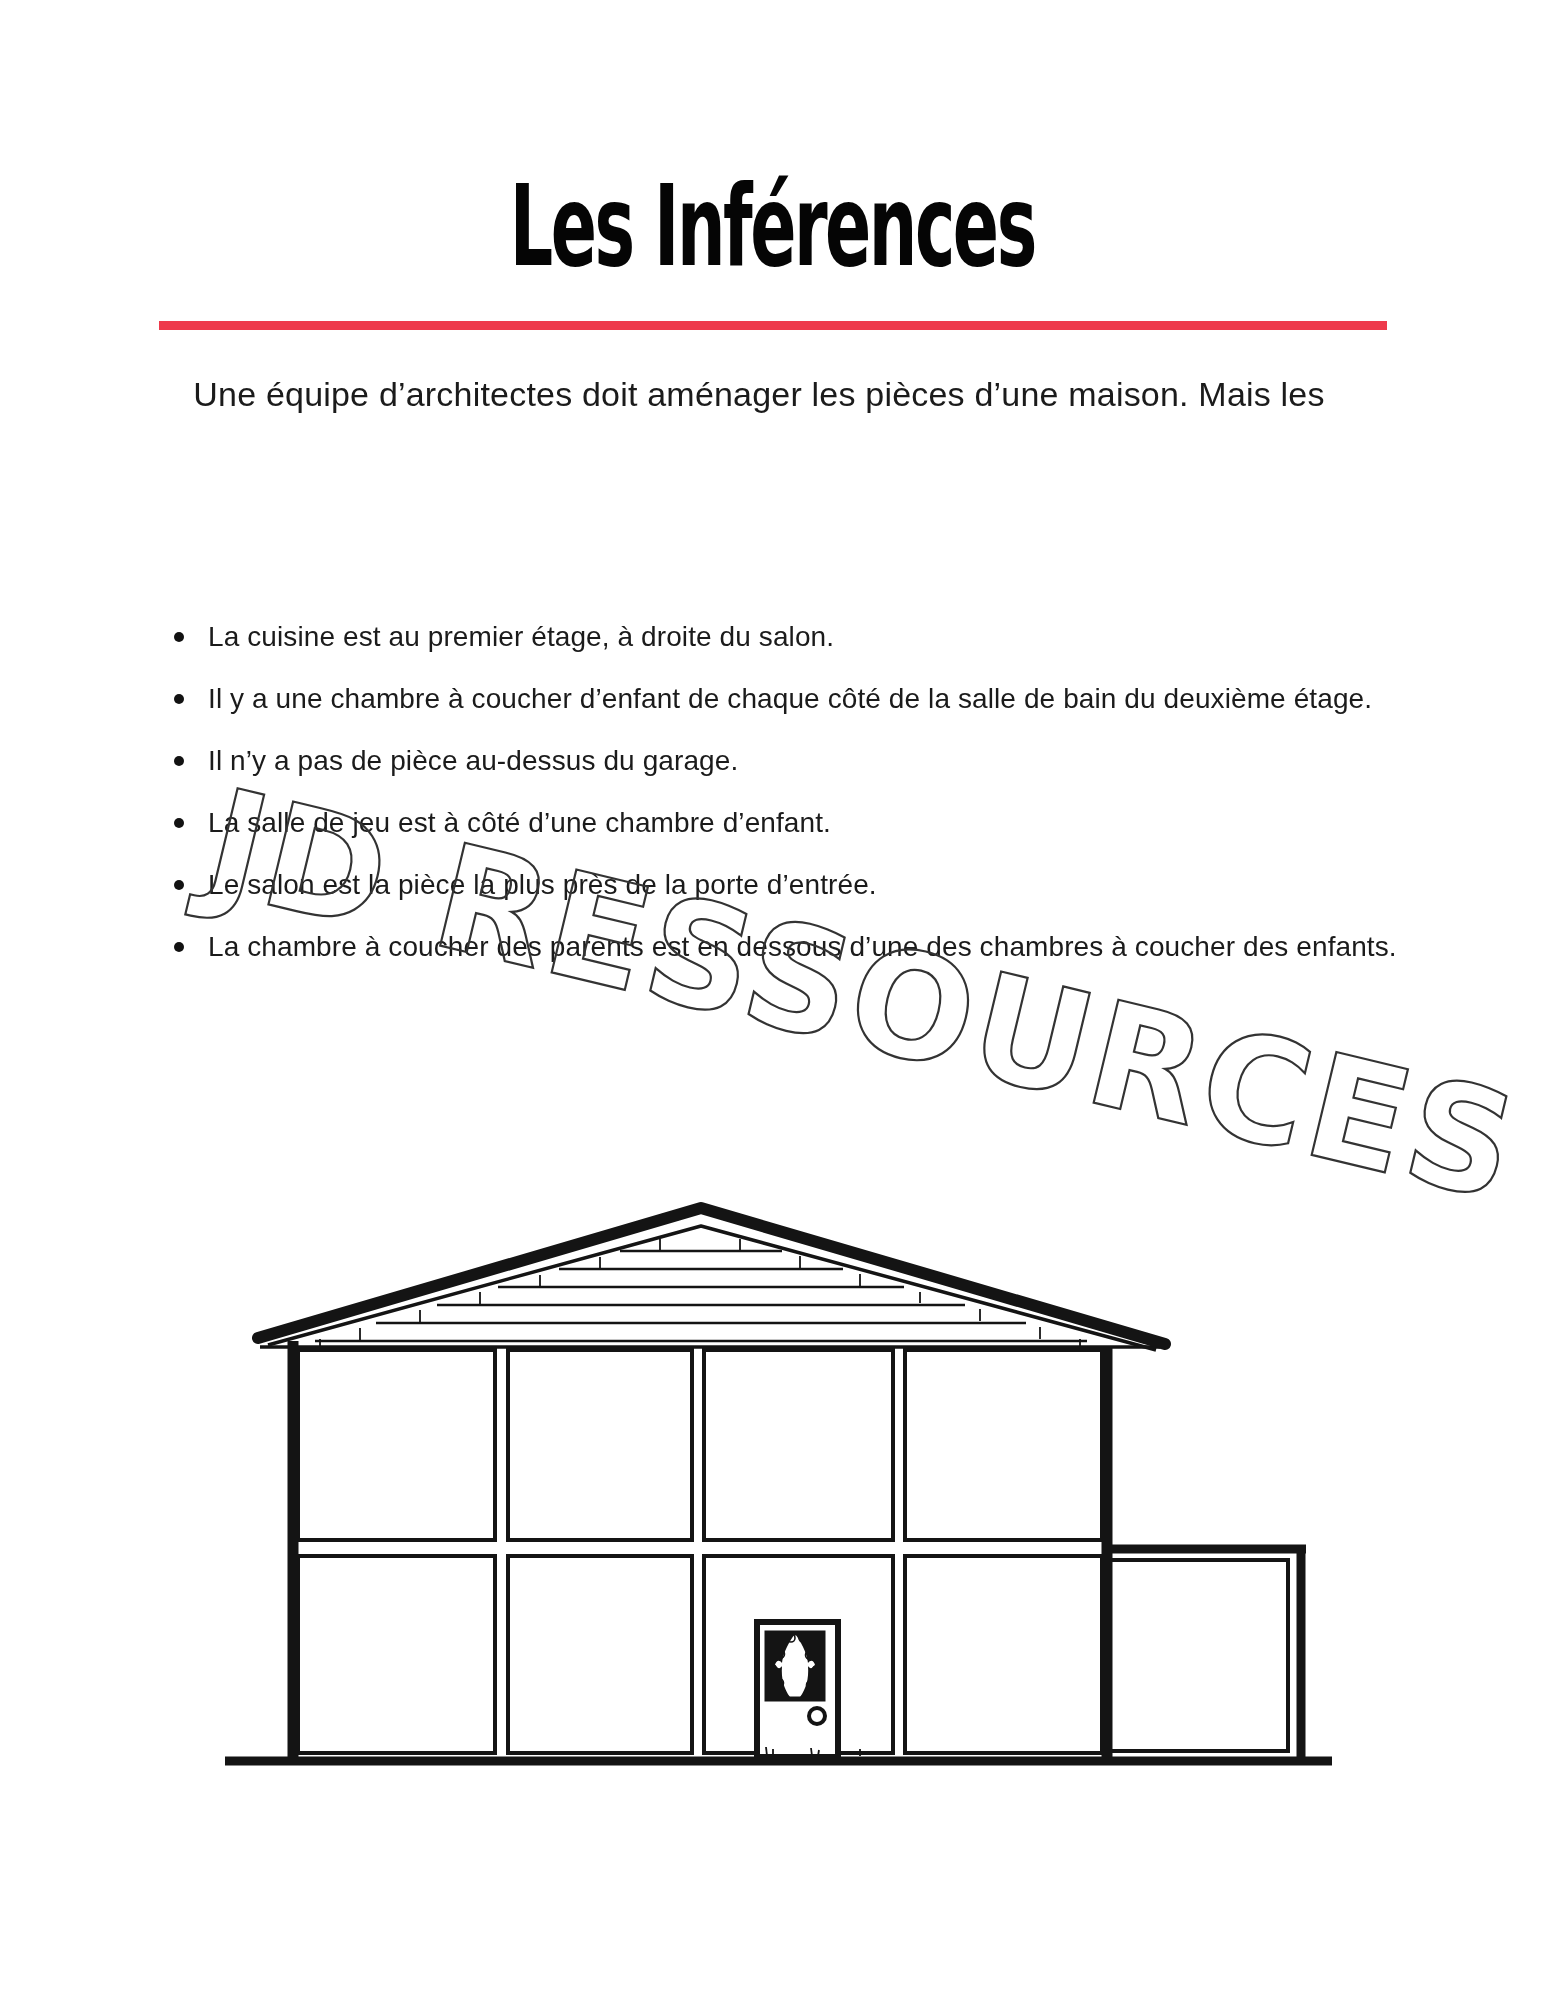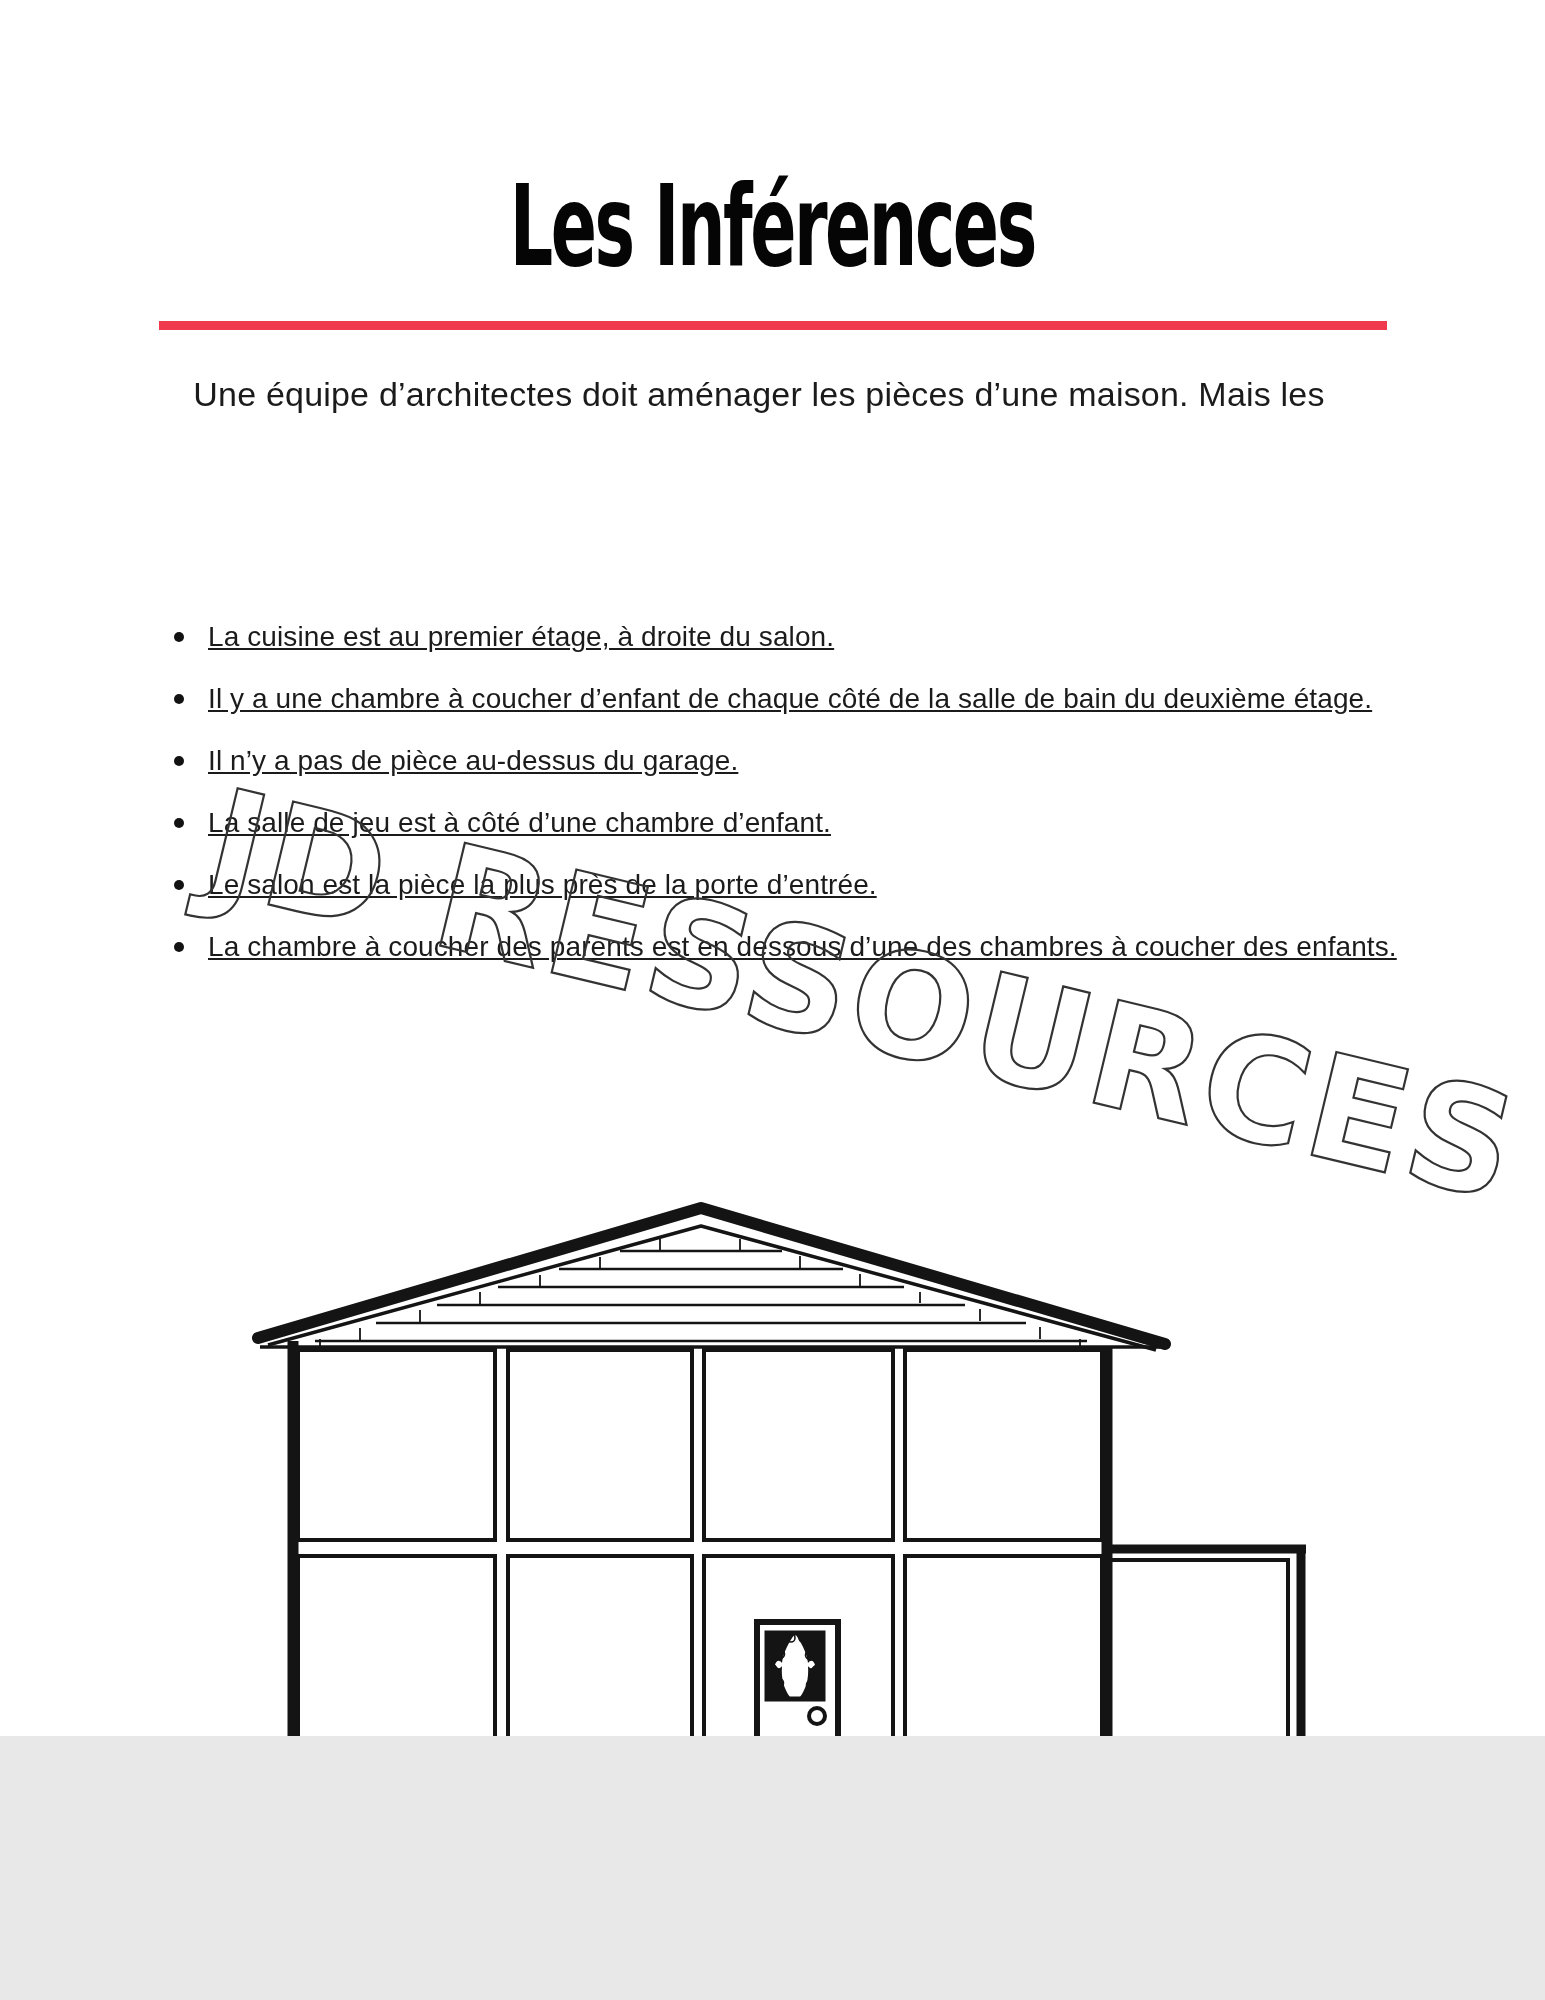--- a/index.html
+++ b/index.html
@@ -1,18 +1,18 @@
 <!DOCTYPE html>
 <html><head>
 <meta charset="utf-8">
 <style>
   html,body{margin:0;padding:0;background:#e8e8e8;}
   .page{
     position:relative;
-    width:1545px;height:1736px;
+    width:1545px;height:2000px;
     background:#ffffff;
     overflow:hidden;
     font-family:"Liberation Sans",sans-serif;
     color:#1b1b1b;
   }
   .title{
     position:absolute;top:176px;left:0;width:100%;
     text-align:center;line-height:100px;
   }
   .title-inner{
@@ -40,21 +40,20 @@
   .clues{
     position:absolute;top:622px;left:172px;width:1300px;
     list-style:none;margin:0;padding:0;
   }
   .clues li{
     position:relative;
     padding-left:36px;
     margin-bottom:32px;
     font-size:28px;line-height:30px;
     letter-spacing:0.1px;
-    text-decoration:underline;
   }
   .clues li::before{
     content:'';
     position:absolute;left:2px;top:10px;
     width:10px;height:10px;border-radius:50%;
     background:#121212;
   }
   .watermark-svg{
     position:absolute;top:0;left:0;
     pointer-events:none;

